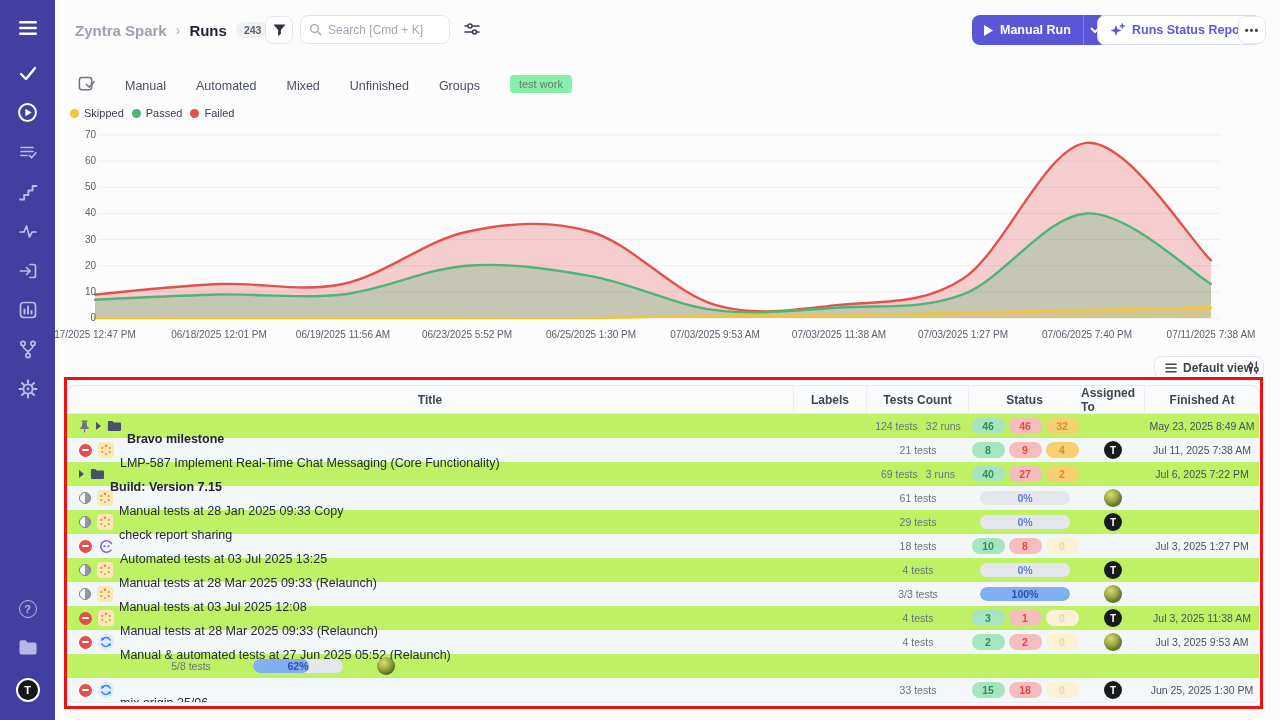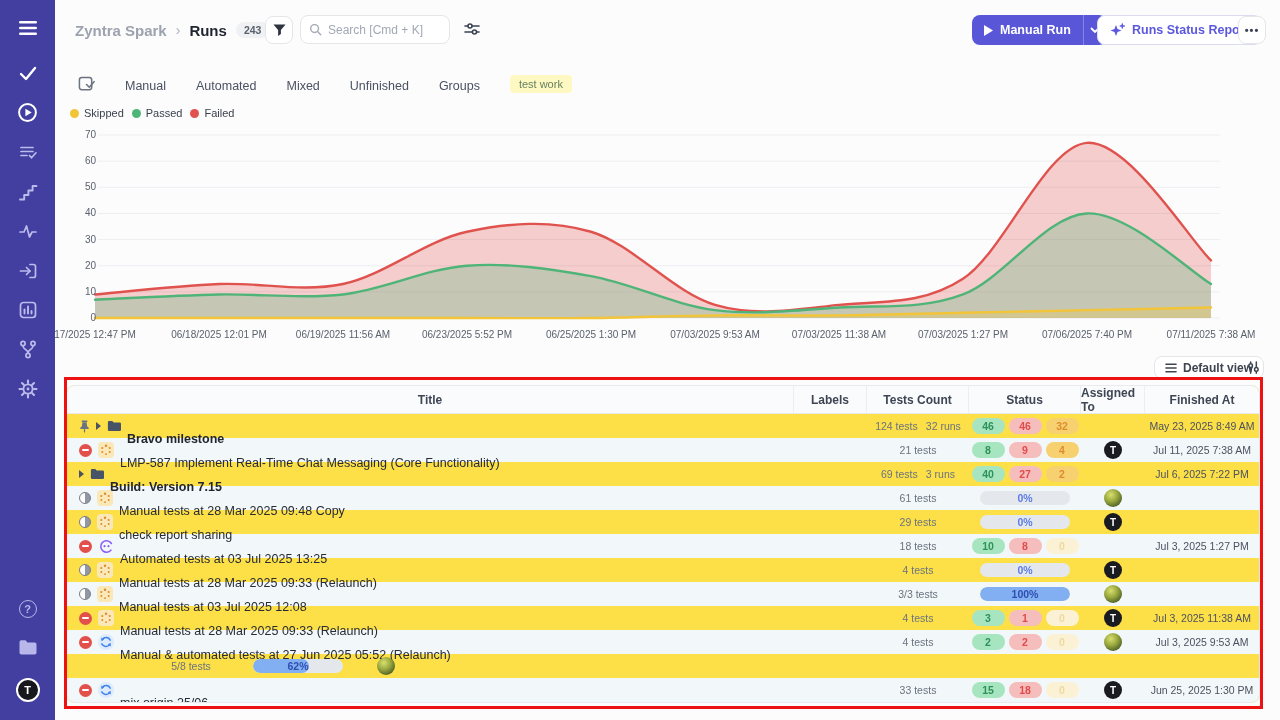--- a/index.html
+++ b/index.html
@@ -38,34 +38,34 @@
     align-items:center; gap:7px; padding:0 12px; }
   .btn-primary .chev { background:#5956D8; width:24px; display:flex; align-items:center; justify-content:center;
     border-left:1px solid rgba(255,255,255,0.28); }
   .btn-report { left:1097px; top:15px; height:30px; background:#fff; border:1px solid #DBDCF0; border-radius:8px;
     color:#5B58DD; font-size:12.5px; font-weight:600; display:flex; align-items:center; gap:7px; padding:0 12px; cursor:pointer; }
   .btn-more { left:1238px; top:16px; width:28px; height:28px; font-size:11px; letter-spacing:1px; color:#3A4150; font-weight:700; }
 
   
   .tabs { left:78px; top:71px; height:22px; display:flex; align-items:flex-end; gap:30px; }
   .tab { font-size:12.5px; color:#4A5160; cursor:pointer; }
-  .tag-pill { background:#fef9c3; border-radius:4px; padding:3px 9px; font-size:11px; color:#67805F; }
+  .tag-pill { background:#86efac; border-radius:4px; padding:3px 9px; font-size:11px; color:#67805F; }
 
   
   .legend { left:70px; top:107px; display:flex; align-items:center; gap:8px; }
   .legend-item { display:flex; align-items:center; gap:5px; font-size:11px; color:#3B414D; }
   .legend-dot { width:9px; height:9px; border-radius:50%; }
   .ytick { position:absolute; width:26px; text-align:right; font-size:10px; color:#5A616C; }
   .xtick { position:absolute; top:329px; transform:translateX(-50%); white-space:nowrap; font-size:10px; color:#5A616C; }
 
   
   .btn-view { left:1154px; top:356px; height:23px; padding:0 10px; font-size:12px; font-weight:600; color:#3E4450; gap:6px; }
 
   
-  .runs-table { left:66px; top:385px; width:1194px; background:#fde047; border:1px solid #E8EAED; border-radius:8px; overflow:hidden; }
+  .runs-table { left:66px; top:385px; width:1194px; background:#bef264; border:1px solid #E8EAED; border-radius:8px; overflow:hidden; }
   .thead { display:flex; height:28px; background:#FAFBFC; border-bottom:1px solid #E8EAED; }
   .th { display:flex; align-items:center; justify-content:center; font-size:12px; font-weight:700; color:#3E4554;
     border-right:1px solid #ECEEF1; cursor:pointer; }
   .th:last-child { border-right:none; }
   .tr { display:flex; height:24px; align-items:center; cursor:pointer; }
   .tr.alt { background:#F2F7F9; }
   .c0 { width:727px; } .c1 { width:73px; } .c2 { width:102px; } .c3 { width:112px; } .c4 { width:64px; } .c5 { flex:1; }
   .td { display:flex; align-items:center; justify-content:center; height:100%; }
   .td.c0 { justify-content:flex-start; padding-left:12px; gap:6px; }
   .title-text { font-size:12.5px; color:#262B35; white-space:nowrap;margin-top:25px; }
@@ -433,21 +433,21 @@
               <g fill="#DE8E2E">
                 <circle cx="6" cy="1.8" r="1.25"></circle>
                 <circle cx="9.7" cy="4" r="1.1"></circle>
                 <circle cx="9.7" cy="8" r="1.0"></circle>
                 <circle cx="6" cy="10.2" r="0.9"></circle>
                 <circle cx="2.3" cy="8" r="1.0"></circle>
                 <circle cx="2.3" cy="4" r="1.1"></circle>
               </g>
             </svg>
           </span>
-          <span class="title-text">Manual tests at 28 Mar 2025 09:48 Copy</span>
+          <span class="title-text">Manual tests at 28 Jan 2025 09:33 Copy</span>
         </div>
         <div class="td c1"></div>
         <div class="td c2 tests-text">
           <span>61 tests</span>
         </div>
         <div class="td c3">
           <div class="prog">
             <div class="pct">0%</div>
           </div>
         </div>

